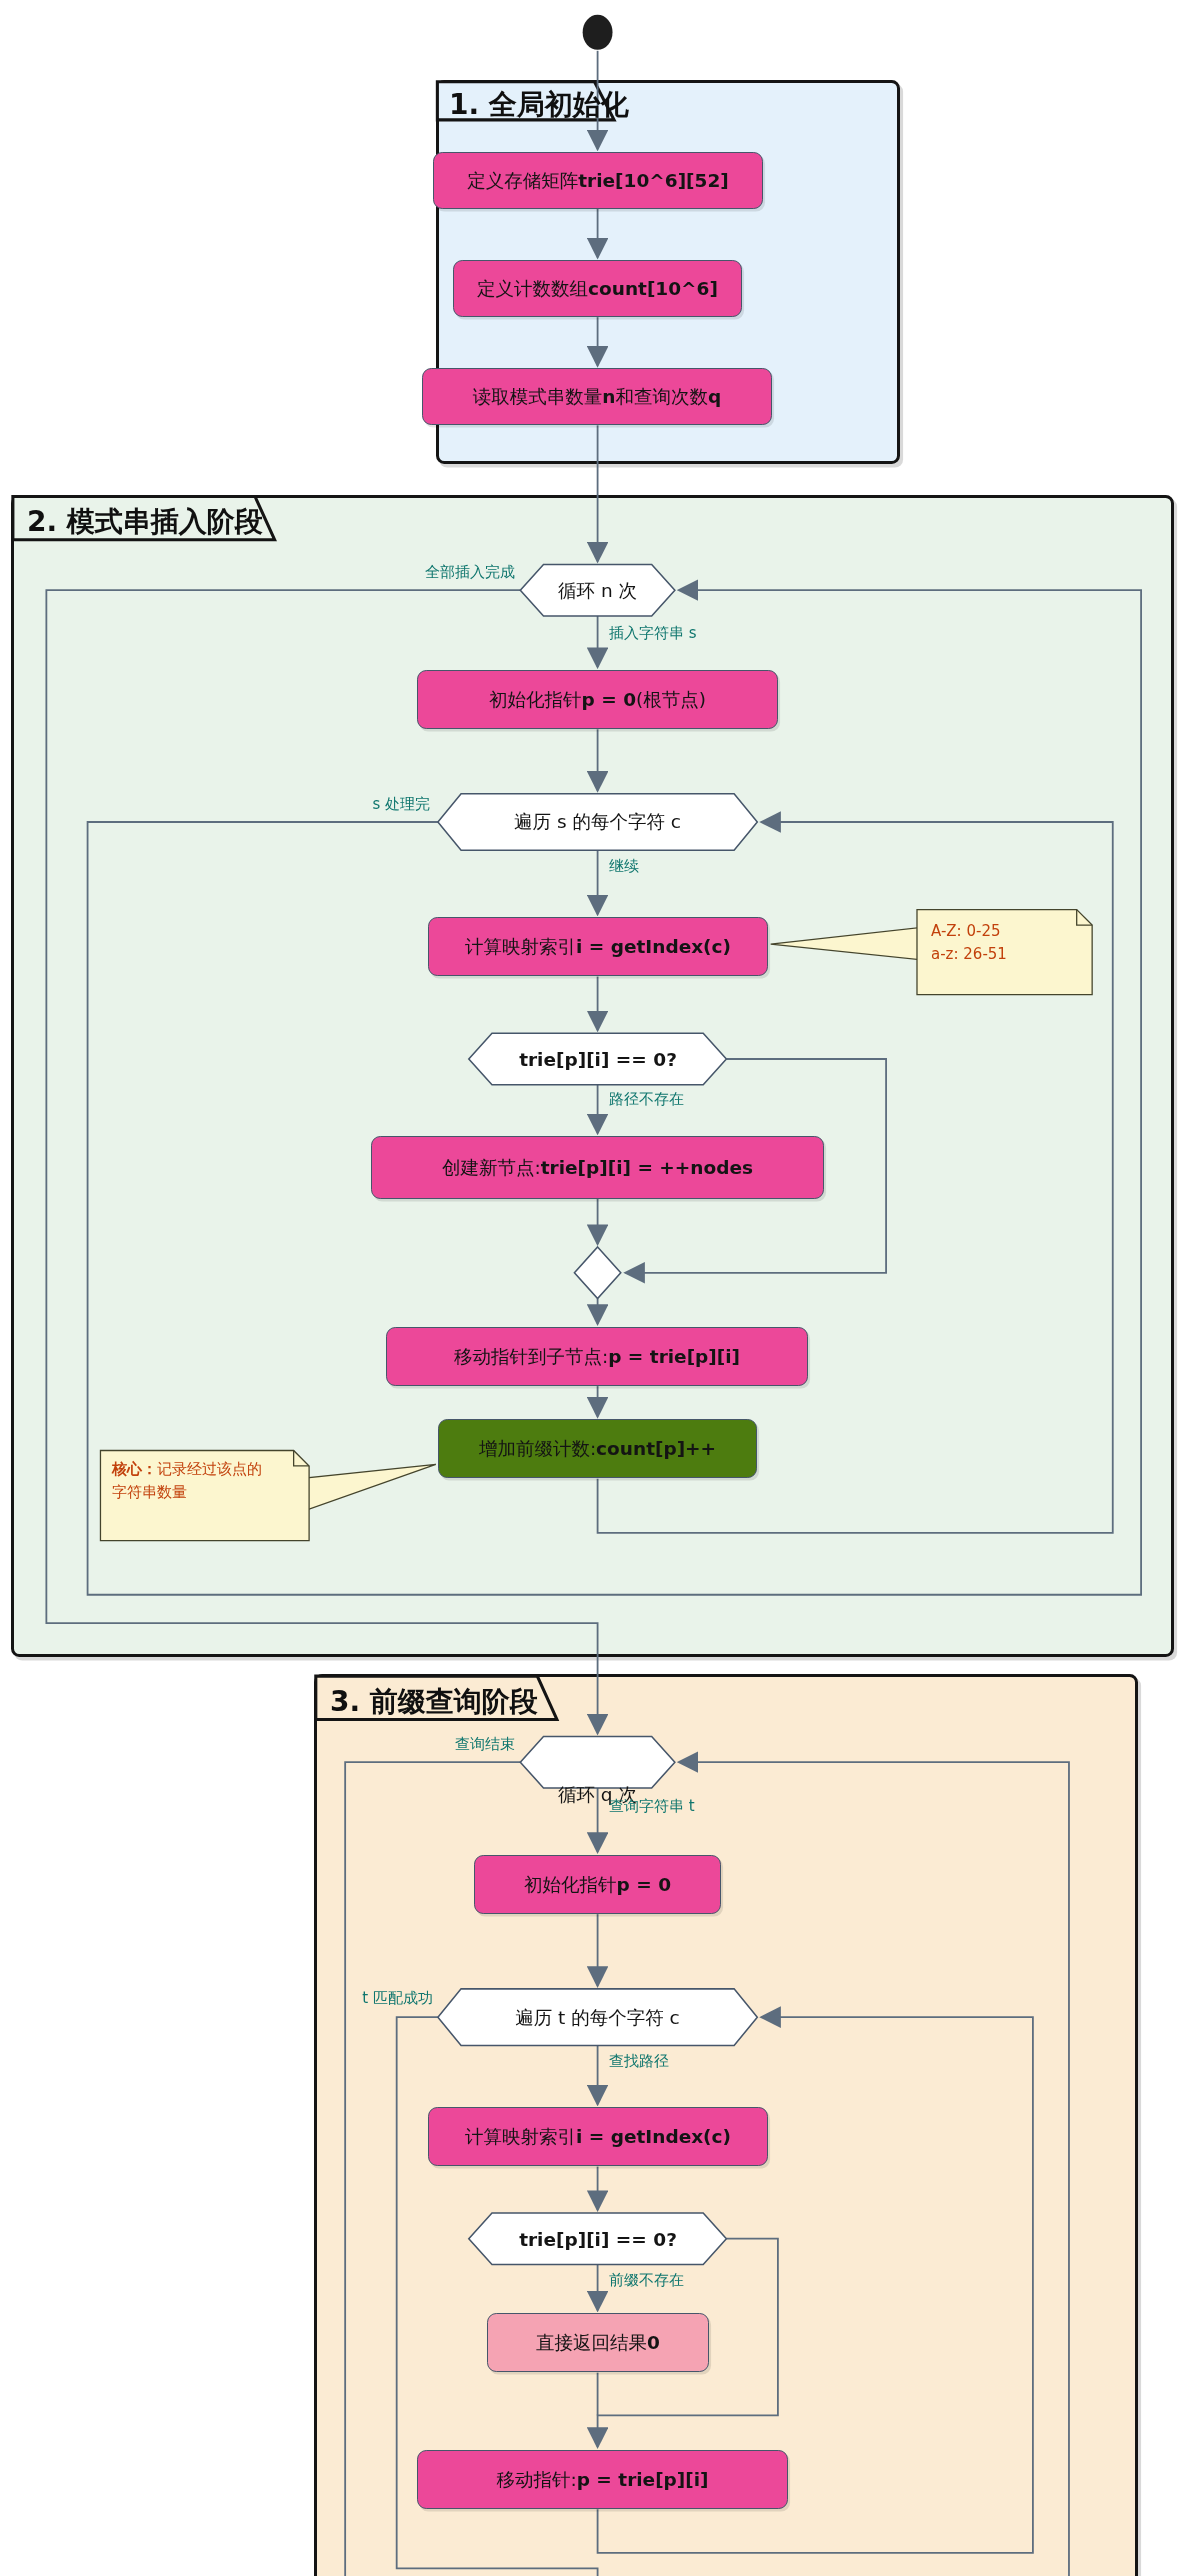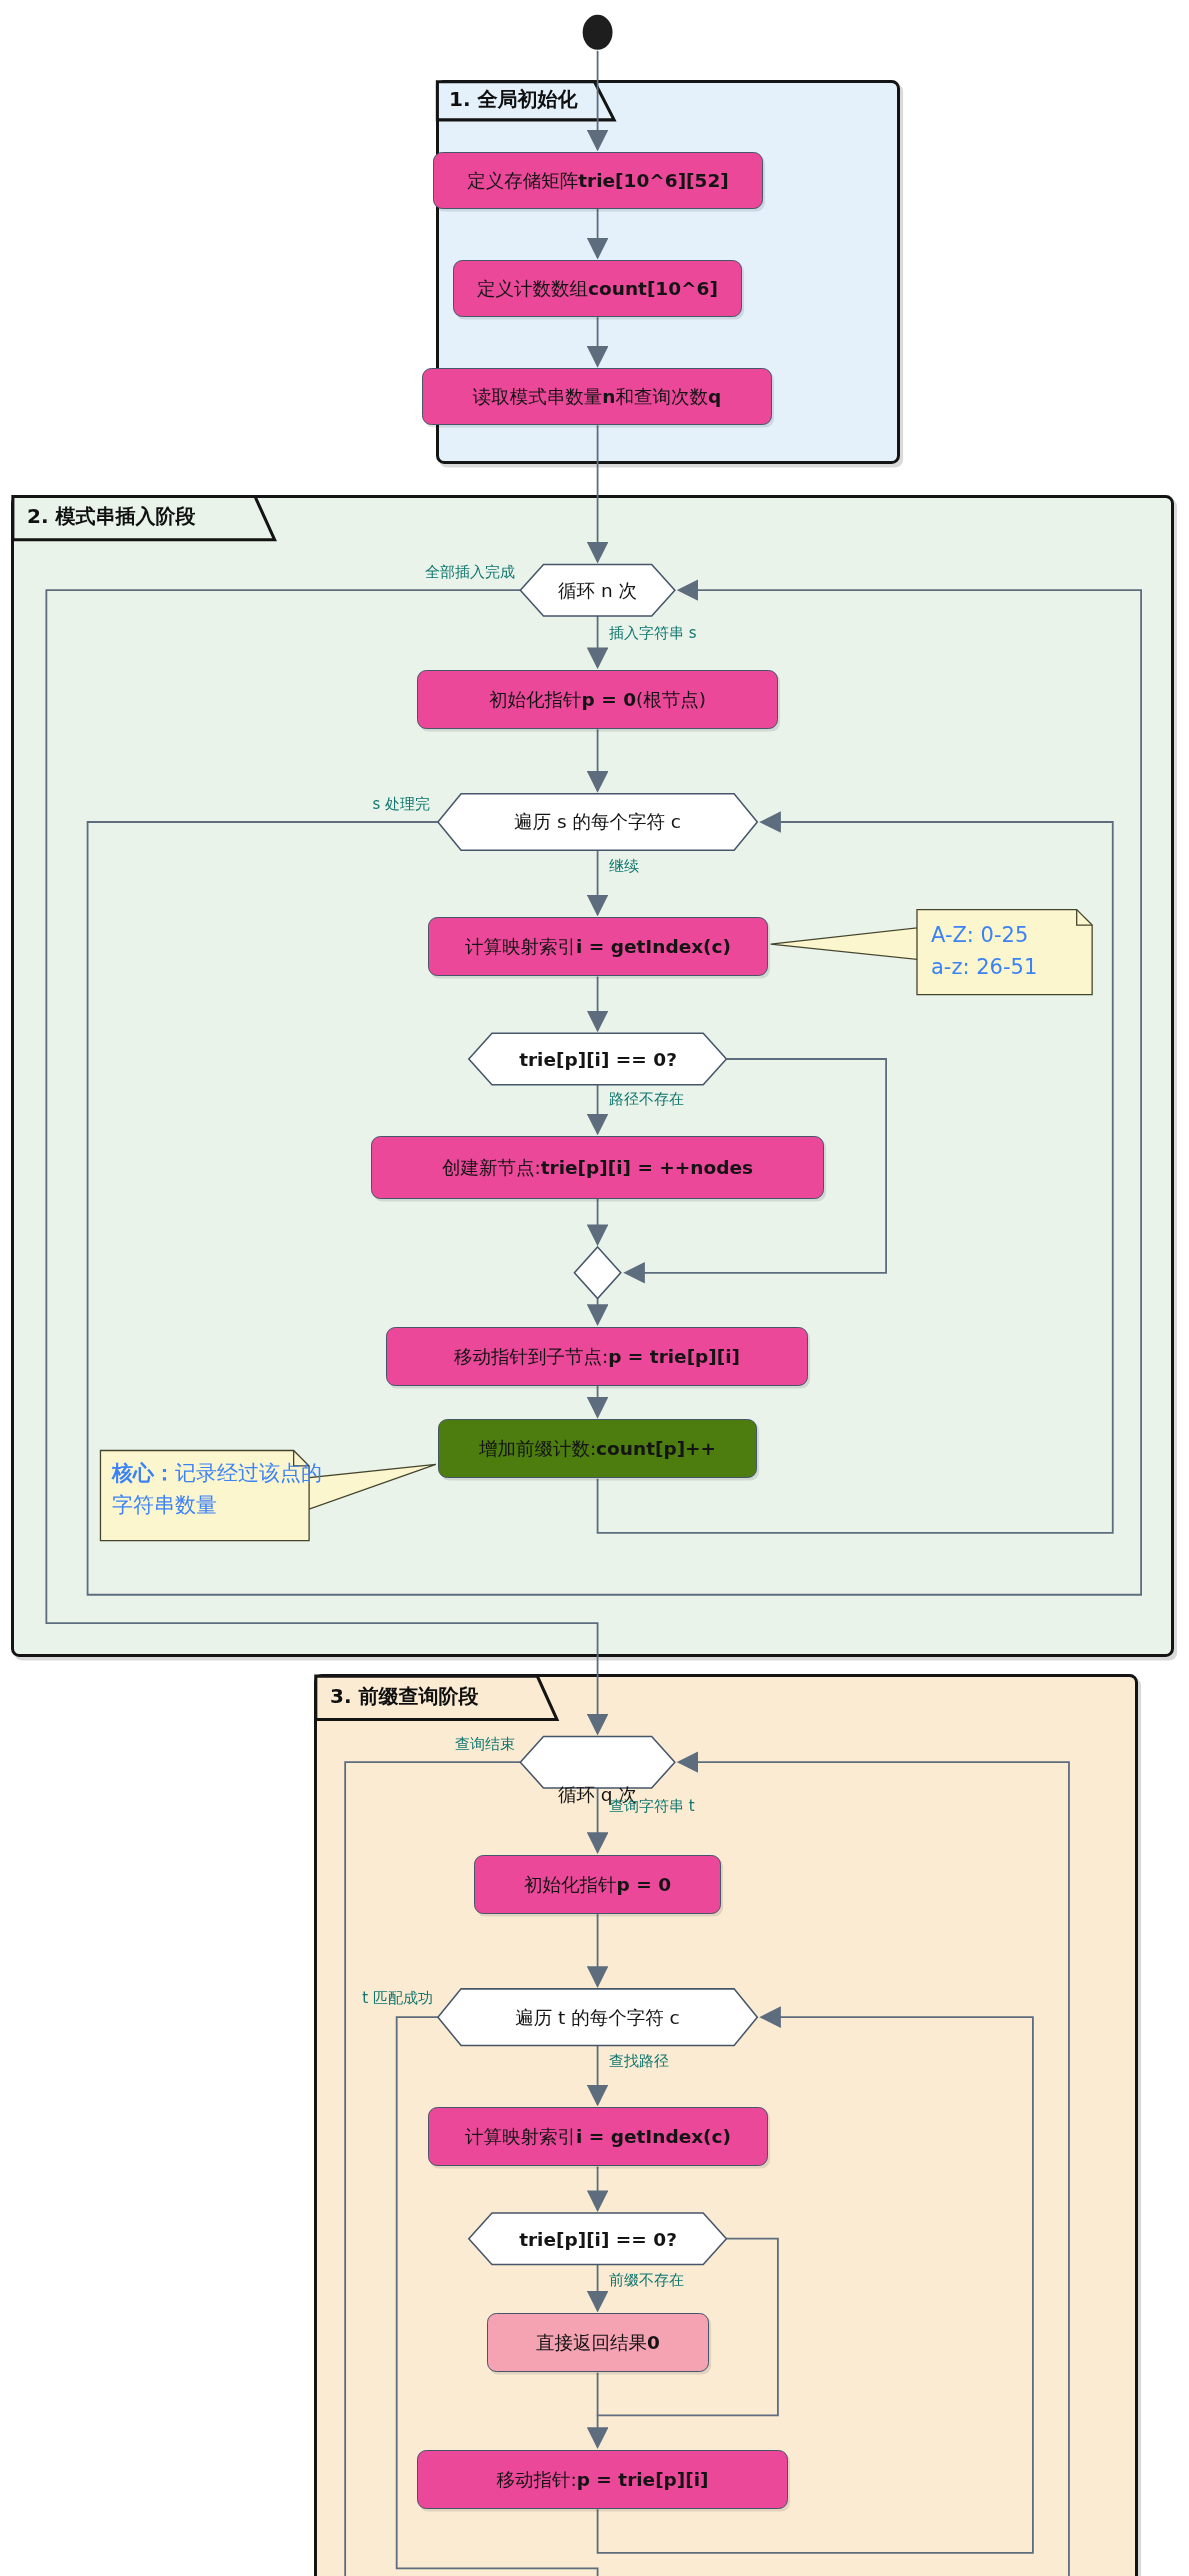--- a/index.html
+++ b/index.html
@@ -1,27 +1,27 @@
 <!DOCTYPE html>
 <html style="font-size:8.2px"><head>
 <meta charset="utf-8">
 <style>
   html,body{margin:0;padding:0;background:#ffffff;}
   body{font-family:"DejaVu Sans","Liberation Sans",sans-serif;}
   .canvas{position:relative;width:1189px;height:3172px;background:#ffffff;overflow:hidden;}
   .sec{position:absolute;border:3.1px solid #141414;border-radius:8.2px;box-sizing:border-box;box-shadow:3.1px 3.6px 0 rgba(0,0,0,0.15);z-index:0;}
   .wires{position:absolute;left:0;top:0;z-index:1;}
-  .tabtitle{position:absolute;font-size:20px;font-weight:bold;color:#101010;white-space:nowrap;z-index:2;}
+  .tabtitle{position:absolute;font-size:28px;font-weight:bold;color:#101010;white-space:nowrap;z-index:2;}
   .node{position:absolute;display:flex;align-items:center;justify-content:center;background:#ec4899;border:1.5px solid #46566A;border-radius:9.3px;font-size:18.5px;color:#141414;white-space:nowrap;z-index:2;box-sizing:border-box;box-shadow:2.1px 2.6px 0 rgba(0,0,0,0.10);}
   .node.green{background:#4d7c0f;}
   .node.pink{background:#F5A3B3;}
   .hextext{position:absolute;display:flex;align-items:center;justify-content:center;font-size:18.5px;color:#141414;white-space:nowrap;z-index:2;}
   .elabel{position:absolute;font-size:15px;color:#0f766e;white-space:nowrap;z-index:2;}
   .elabel.r{text-align:right;}
-  .notetext{position:absolute;font-size:21px;color:#3b82f6;line-height:1.5;z-index:2;white-space:nowrap;}
+  .notetext{position:absolute;font-size:15px;color:#c2410c;line-height:1.5;z-index:2;white-space:nowrap;}
   .b{font-weight:bold;}
 </style>
 </head>
 <body>
 
 <div class="canvas">
 
   <div class="sec" style="left:436px;top:80px;width:464px;height:384px;background:#E4F1FB;"></div>
   <div class="sec" style="left:11.3px;top:495px;width:1163px;height:1162px;background:#E9F3EA;"></div>
   <div class="sec" style="left:314px;top:1674px;width:824px;height:1105px;background:#FBEBD3;"></div>

